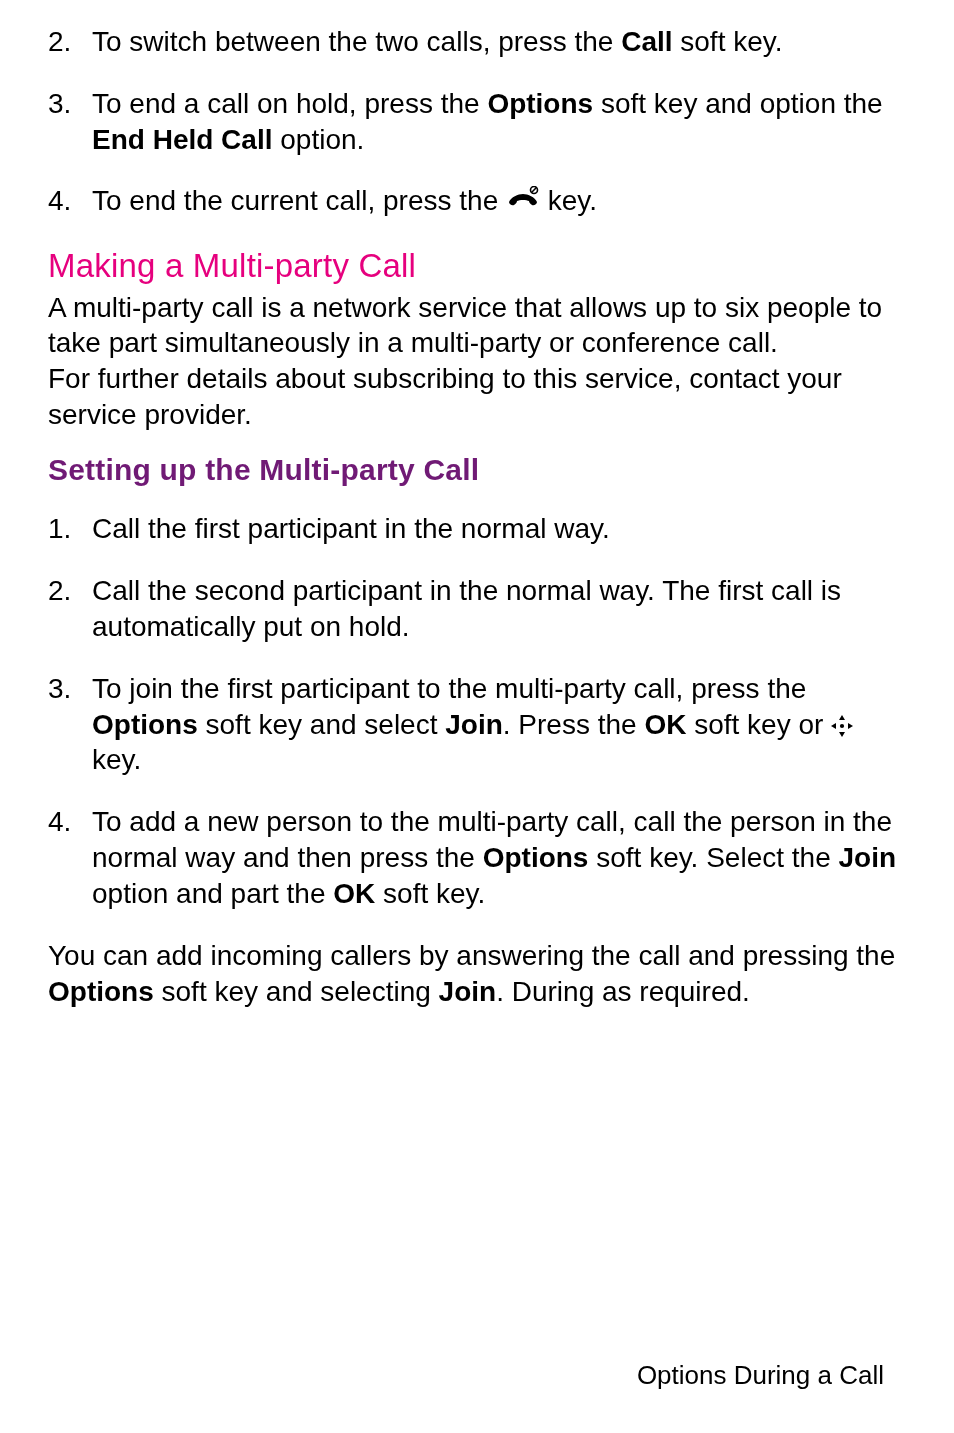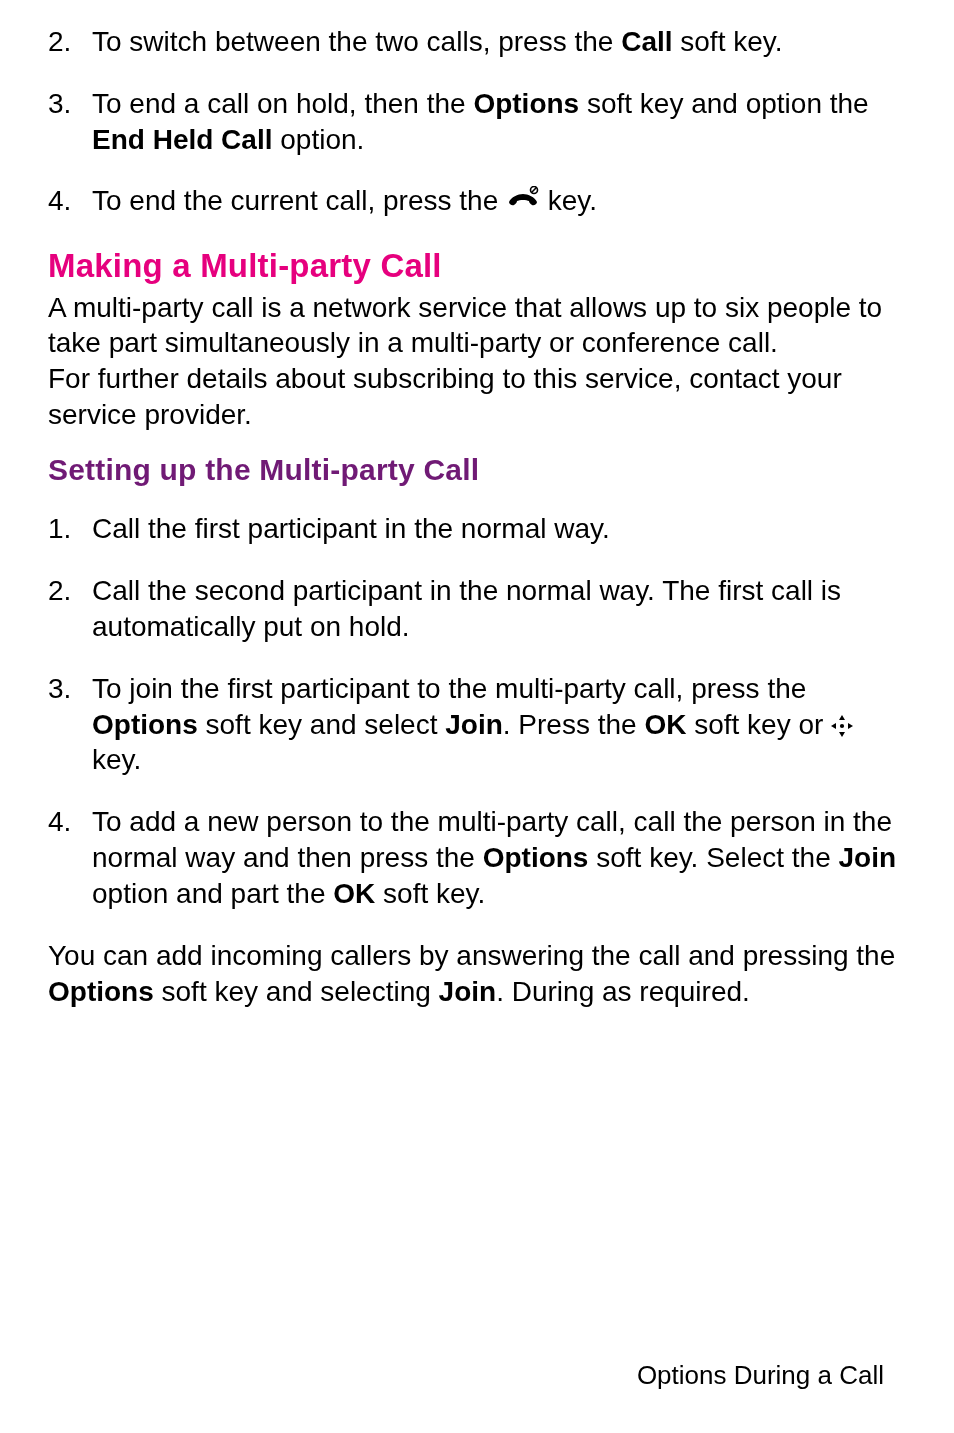--- a/index.html
+++ b/index.html
@@ -20,21 +20,21 @@
   ol.main > li .num {
     width: 44px;
     flex-shrink: 0;
   }
   ol.main > li .body {
     flex: 1;
   }
   .h-section {
     font-family: "Arial Narrow", Arial, sans-serif;
     font-stretch: condensed;
-    font-weight: 700;
+    font-weight: 400;
     color: #e6007e;
     font-size: 33px;
     margin-top: 10px;
     margin-bottom: 2px;
     letter-spacing: 0.2px;
   }
   .h-sub {
     font-family: "Arial Narrow", Arial, sans-serif;
     font-stretch: condensed;
     font-weight: 700;
@@ -75,21 +75,21 @@
 <ol class="main">
   <li>
     <span class="num">2.</span>
     <span class="body">
       <span>To switch between the two calls, press the </span><strong>Call</strong><span> soft key.</span>
     </span>
   </li>
   <li>
     <span class="num">3.</span>
     <span class="body">
-      <span>To end a call on hold, then the </span><strong>Options</strong><span> soft key and option the </span><strong>End Held Call</strong><span> option.</span>
+      <span>To end a call on hold, press the </span><strong>Options</strong><span> soft key and option the </span><strong>End Held Call</strong><span> option.</span>
     </span>
   </li>
   <li>
     <span class="num">4.</span>
     <span class="body">
       <span>To end the current call, press the </span><span class="icon-end"><svg viewBox="0 0 34 28" width="34" height="28">
             <path d="M3 16 C 5 11, 12 8, 17 8 C 22 8, 29 11, 31 16 C 31 18, 28 20, 26 19 C 24 18, 23 16, 23 15 C 20.5 13.5, 13.5 13.5, 11 15 C 11 16, 10 18, 8 19 C 6 20, 3 18, 3 16 Z" fill="#000"></path>
             <circle cx="28" cy="4" r="3.5" fill="none" stroke="#000" stroke-width="1.6"></circle>
             <line x1="25.3" y1="6.7" x2="30.7" y2="1.3" stroke="#000" stroke-width="1.6"></line>
           </svg></span><span> key.</span>

